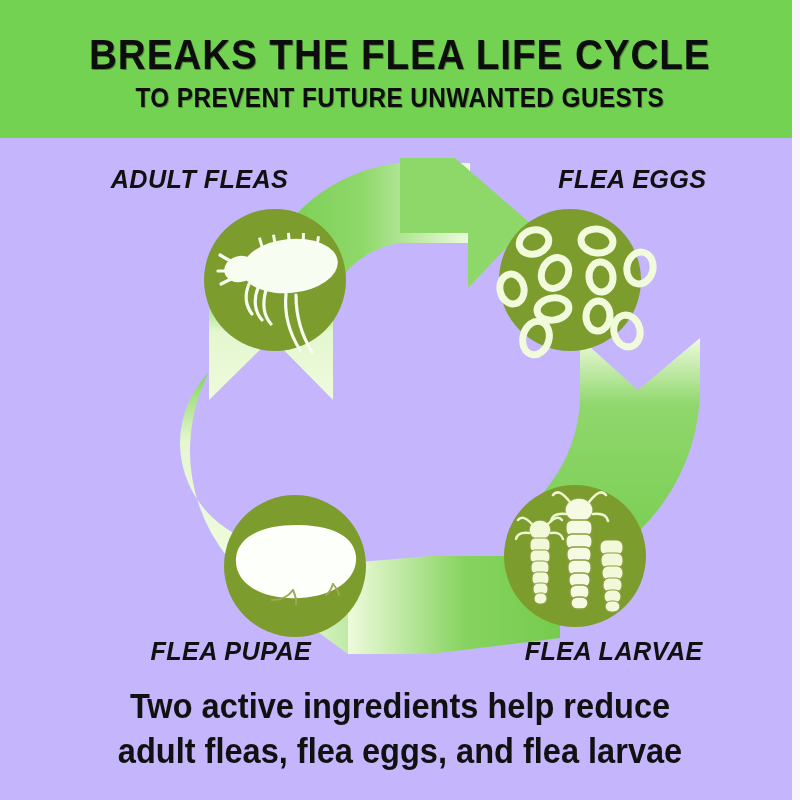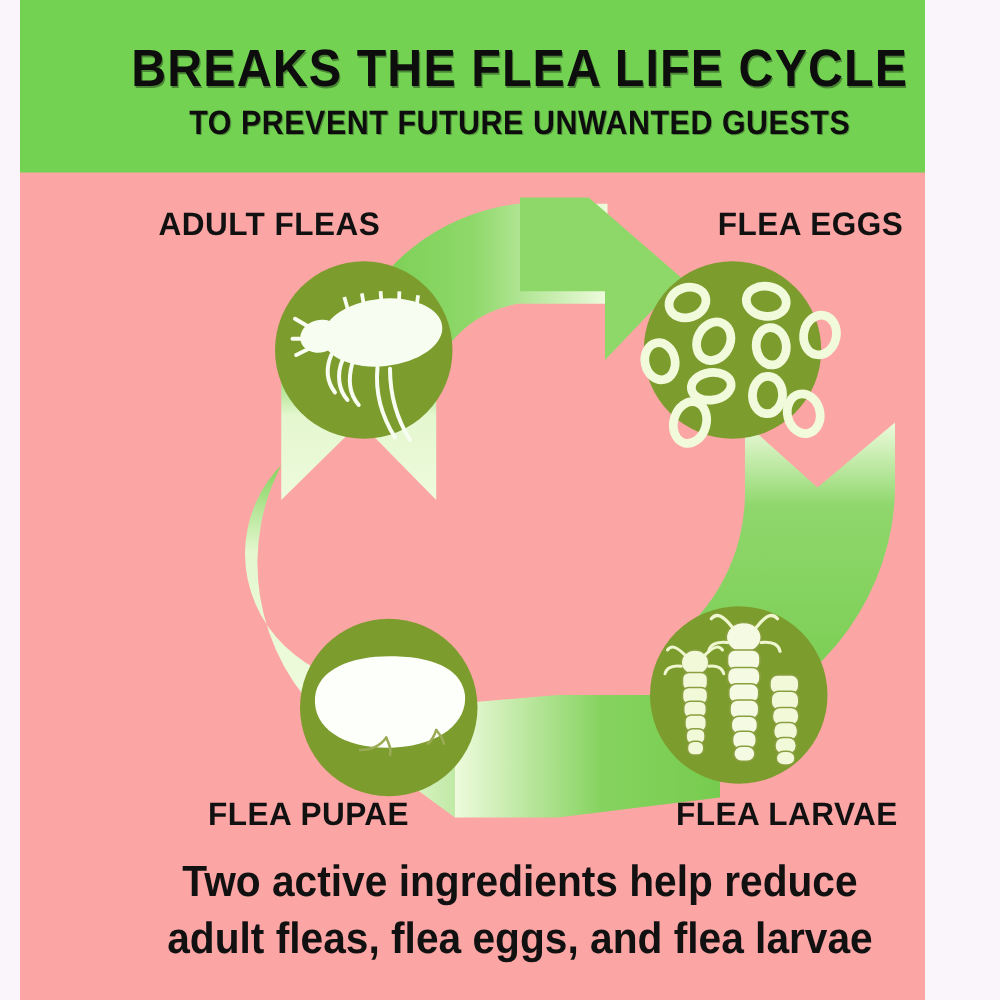--- a/index.html
+++ b/index.html
@@ -3,21 +3,21 @@
 <meta charset="utf-8">
 <style>
   html,body{margin:0;padding:0;}
   body{
     width:800px;height:800px;
     background:#f9f5fa;
     font-family:"Liberation Sans", sans-serif;
     overflow:hidden;
     position:relative;
   }
-  #stage{position:relative;width:724px;height:800px;overflow:hidden;background:#fca5a5;margin-left:16px;}
+  #stage{position:relative;width:792px;height:800px;overflow:hidden;background:#c4b5fd;}
 
   
   .header{
     position:absolute;left:0;top:0;width:800px;height:138px;
     background:#74d253;
     display:flex;flex-direction:column;align-items:center;justify-content:center;
     box-sizing:border-box;padding-top:8px;
   }
   .hdr-line1{
     font-size:42px;line-height:1.0;font-weight:bold;color:#0d0d0d;
@@ -28,21 +28,21 @@
   }
   .hdr-line2{
     margin-top:9px;
     font-size:27px;line-height:1.0;font-weight:bold;color:#0d0d0d;
     letter-spacing:.5px;transform:scaleX(0.90);
     white-space:nowrap;
     text-shadow:1px 1px 0 rgba(0,0,0,.3);
   }
 
   
-  .cycle{position:absolute;left:0;top:138px;width:800px;height:540px;}
+  .cycle{position:absolute;left:0;top:138px;width:800px;height:540px;font-style:italic;}
   .ring-svg{position:absolute;left:0;top:0;width:800px;height:540px;}
 
   
   .node-label{
     position:absolute;
     font-size:26px;font-weight:bold;color:#111111;
     letter-spacing:.4px;white-space:nowrap;
     transform:scaleX(0.97);
   }
   .lbl-adult{left:108px;top:26px;}

